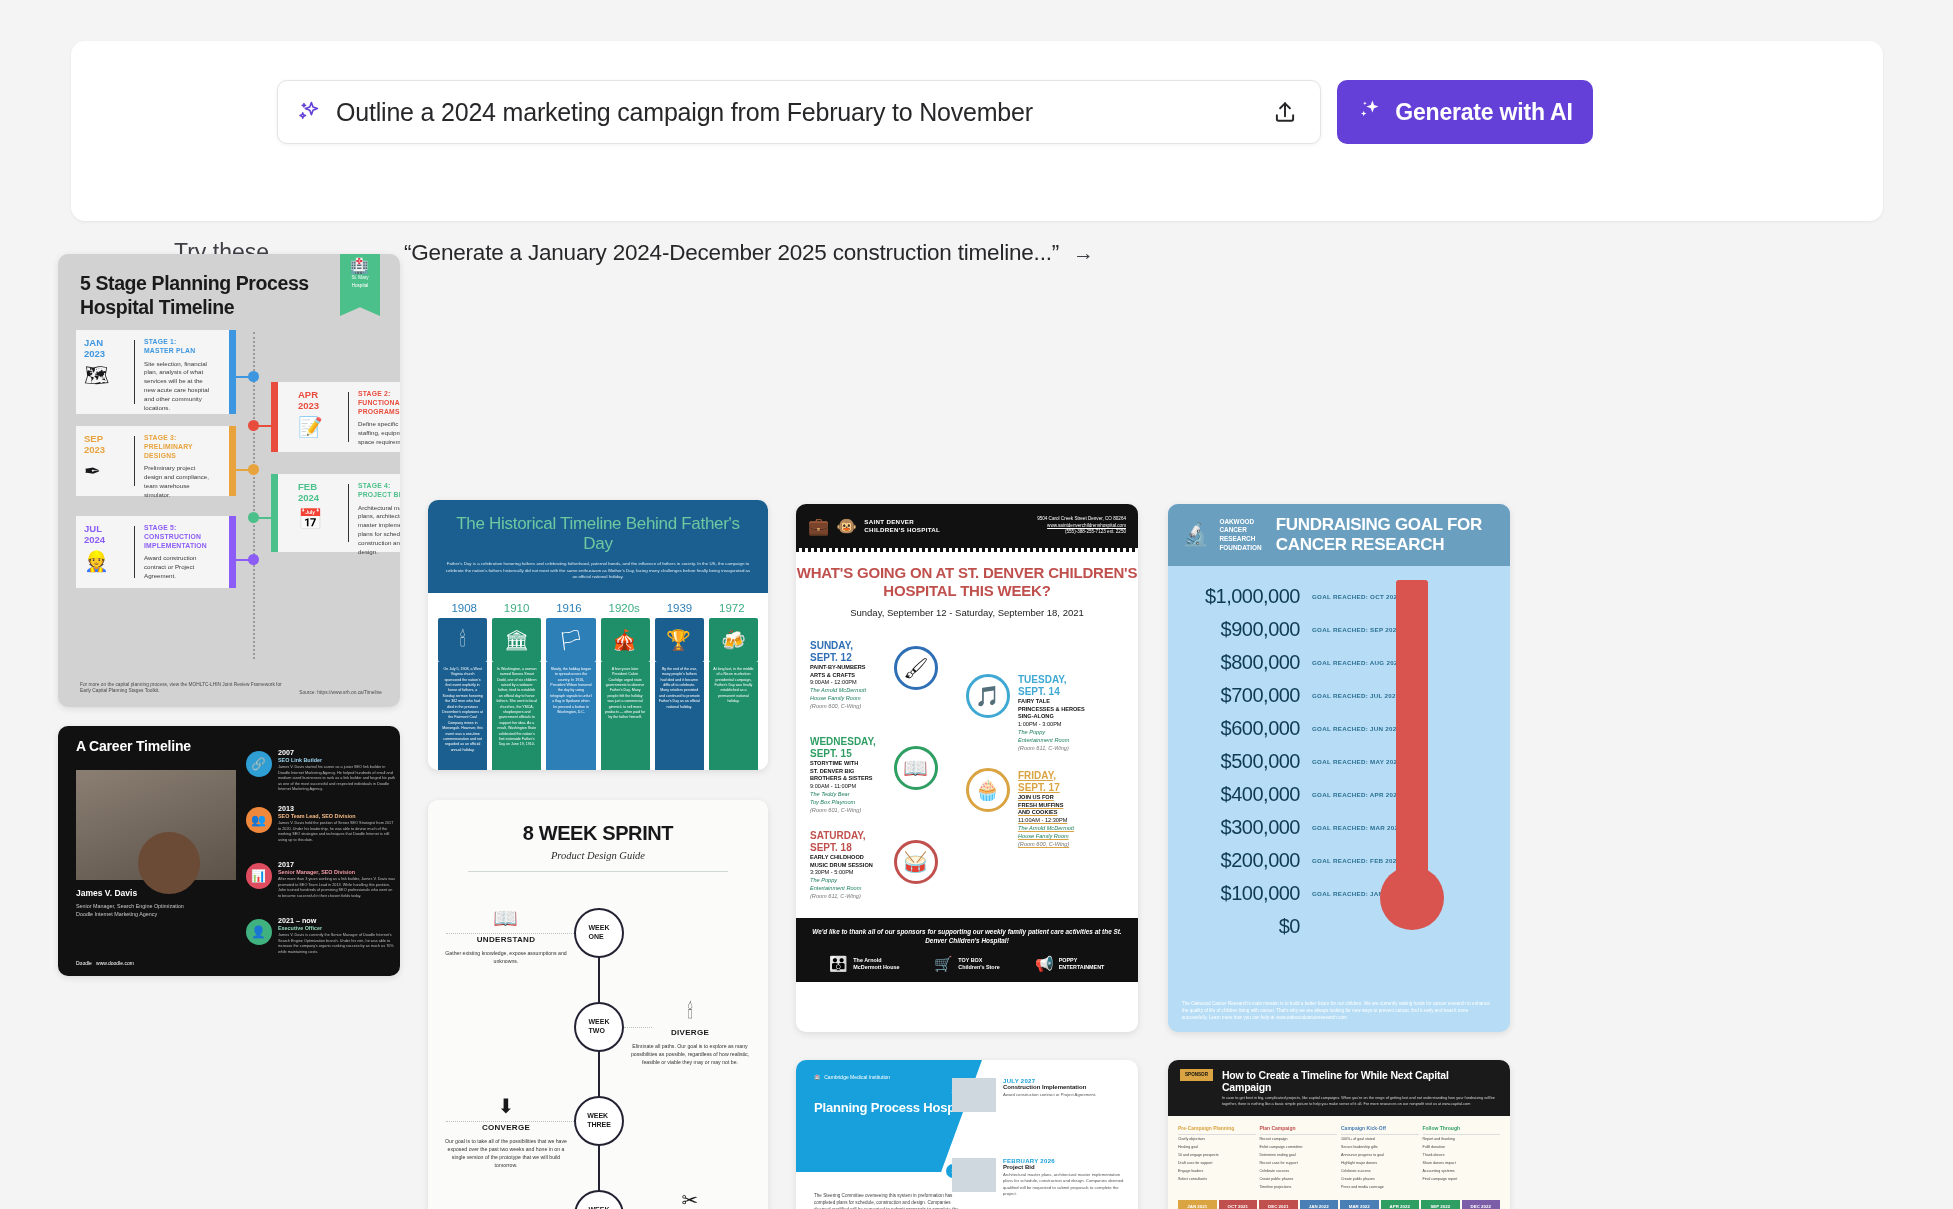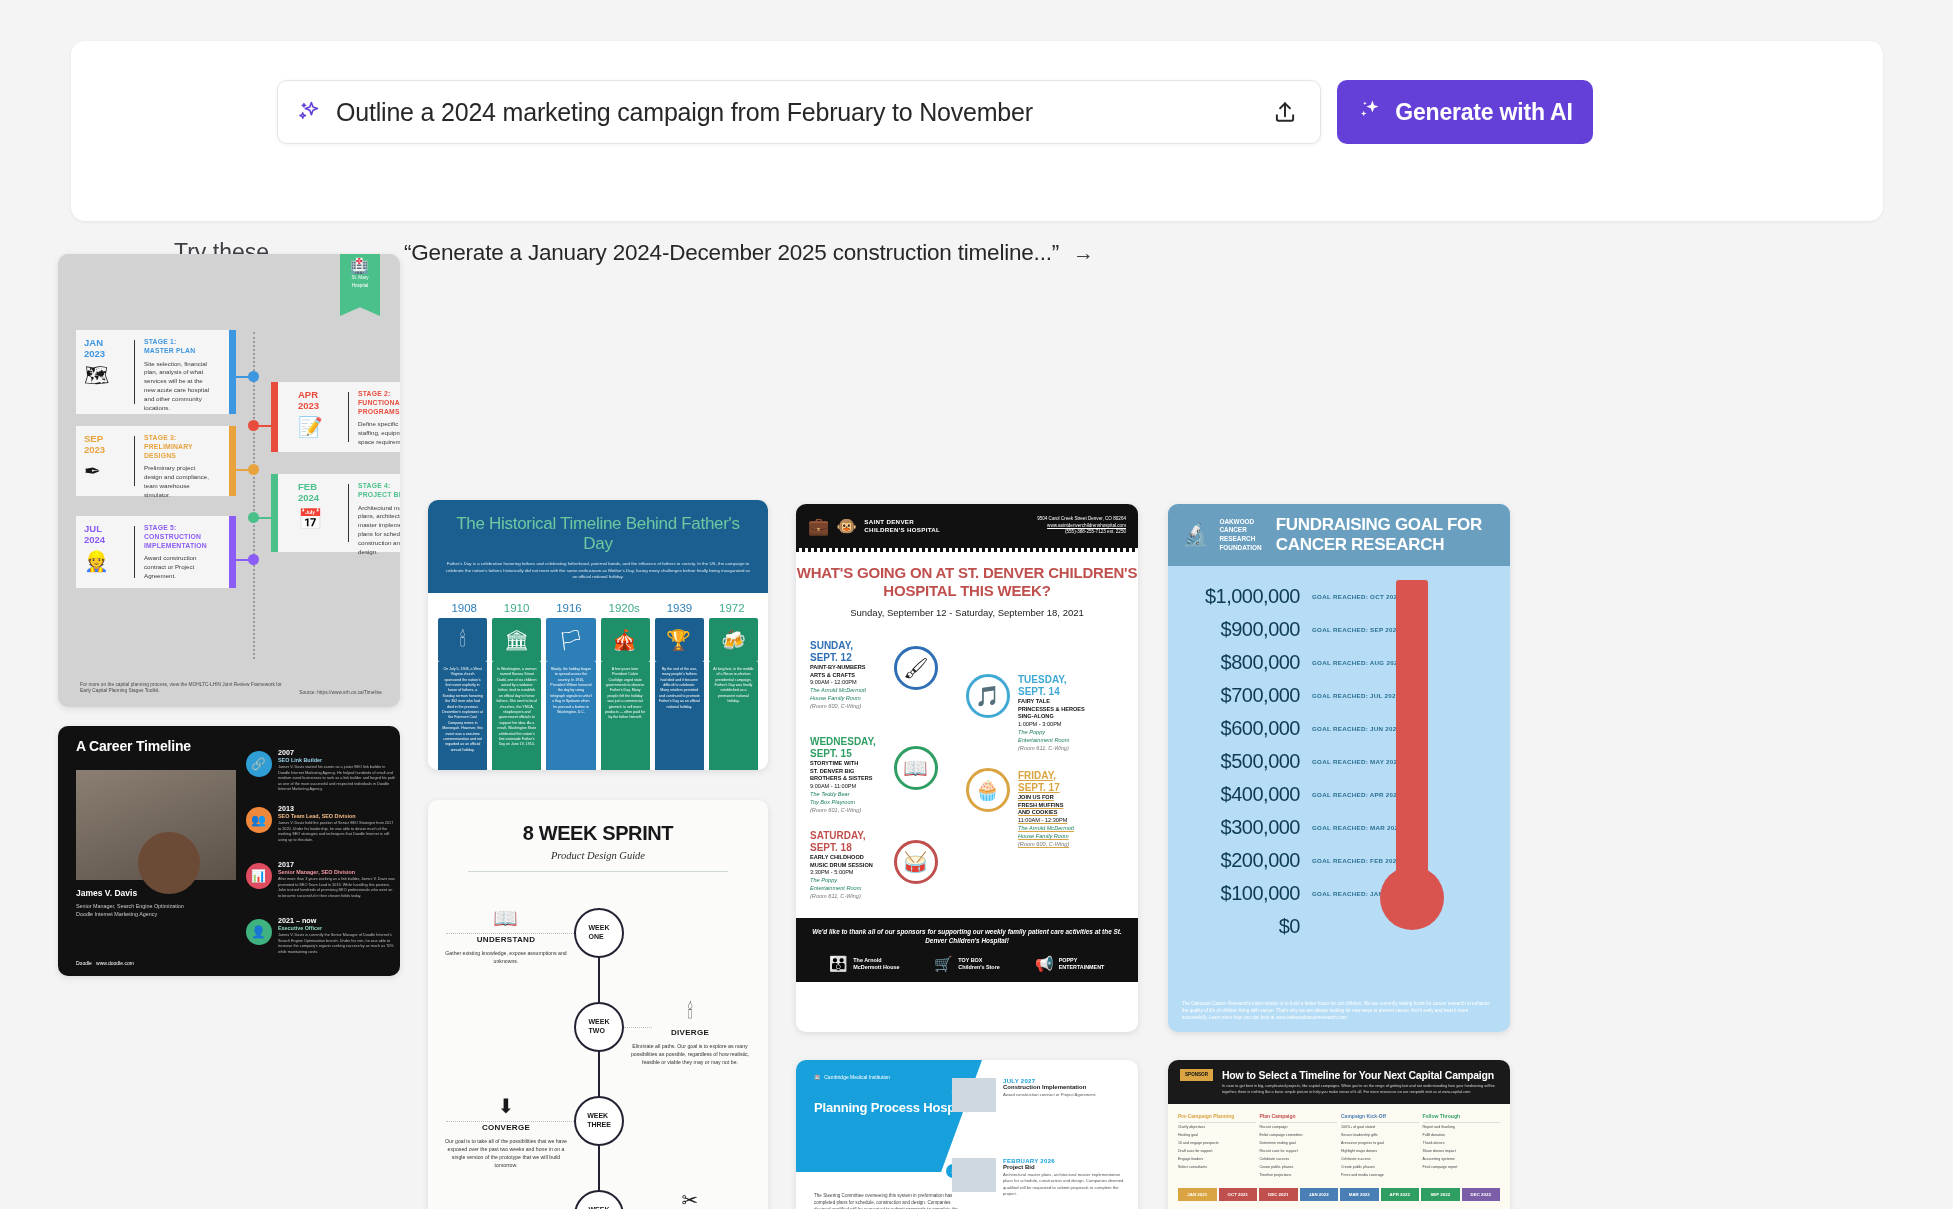--- a/index.html
+++ b/index.html
@@ -297,20 +297,21 @@
     <div class="chip">
       <span class="chip-text">“Generate a January 2024-December 2025 construction timeline...”</span>
       <span class="chip-arrow">→</span>
     </div>
   </div>
 </div>
 
 <div class="grid">
 
   <div class="card c1">
+    <div class="c1-title">5 Stage Planning Process Hospital Timeline</div>
     <div class="ribbon">
       <span class="ribbon-icon">🏥</span>
       <span class="ribbon-txt">St. Mary</span>
       <span class="ribbon-txt">Hospital</span>
     </div>
     <div class="tl-axis"></div>
 
     <div class="stage" style="left:18px;top:76px;width:160px;height:84px;">
       <div class="stage-body">
         <div class="stage-left">
@@ -731,21 +732,21 @@
       <div class="c7-ds">Architectural master plans, architectural master implementation plans for schedule, construction and design. Companies deemed qualified will be requested to submit proposals to complete the project.</div>
         </div>
     </div>
 
   </div>
 
   <div class="card c8">
     <div class="c8-top">
       <div class="c8-spon">SPONSOR</div>
       <div>
-        <div class="c8-t">How to Select a Timeline for Your Next Capital Campaign</div>
+        <div class="c8-t">How to Create a Timeline for While Next Capital Campaign</div>
         <div class="c8-d">In case to get best in big, complicated projects, like capital campaigns. When you're on the verge of getting lost and not understanding how your fundraising will be together, there is nothing like a basic simple picture to help you make sense of it all. For more resources on our nonprofit visit us at www.capital.com</div>
       </div>
     </div>
     <div class="c8-cols">
       <div class="c8-col">
         <div class="c8-ch" style="color:#d9a441">Pre-Campaign Planning</div>
         <div class="c8-li">Clarify objectives</div>
         <div class="c8-li">Healing goal</div>
         <div class="c8-li">10 and engage prospects</div>
         <div class="c8-li">Draft case for support</div>

